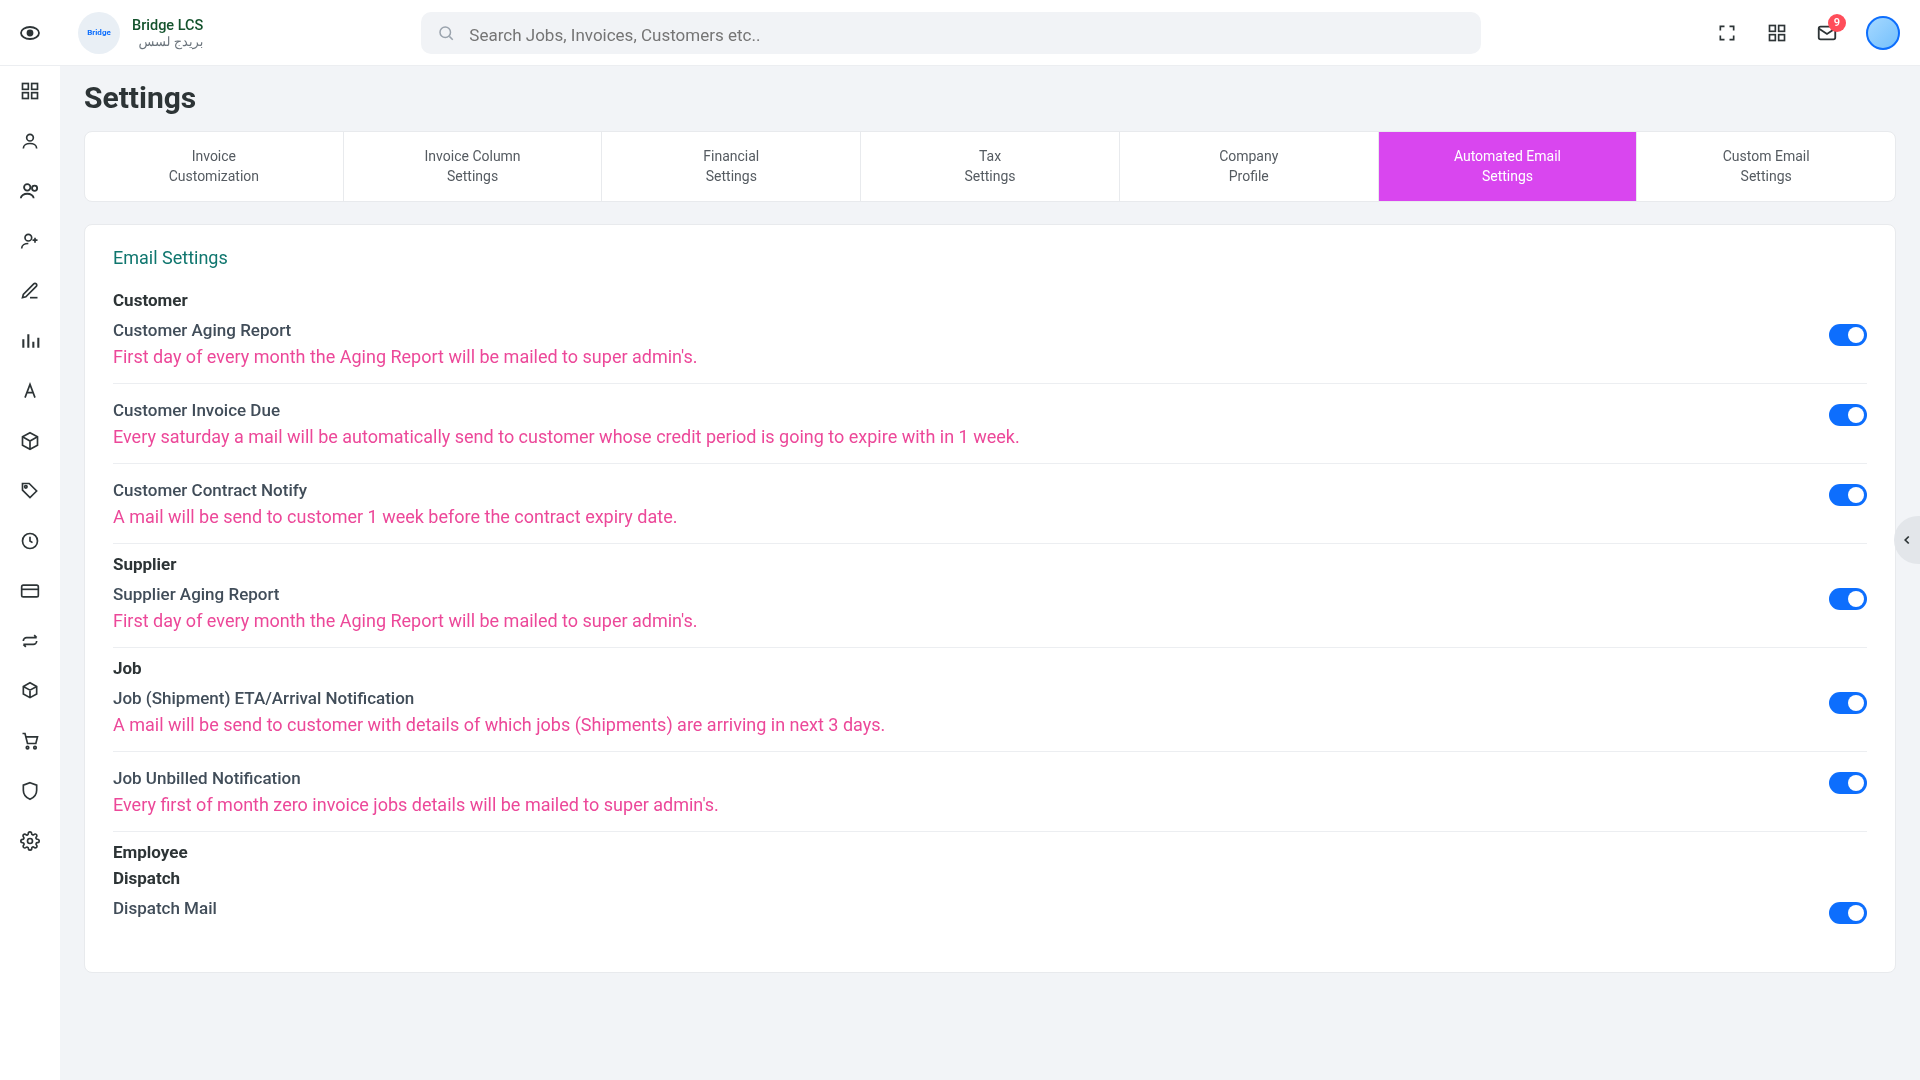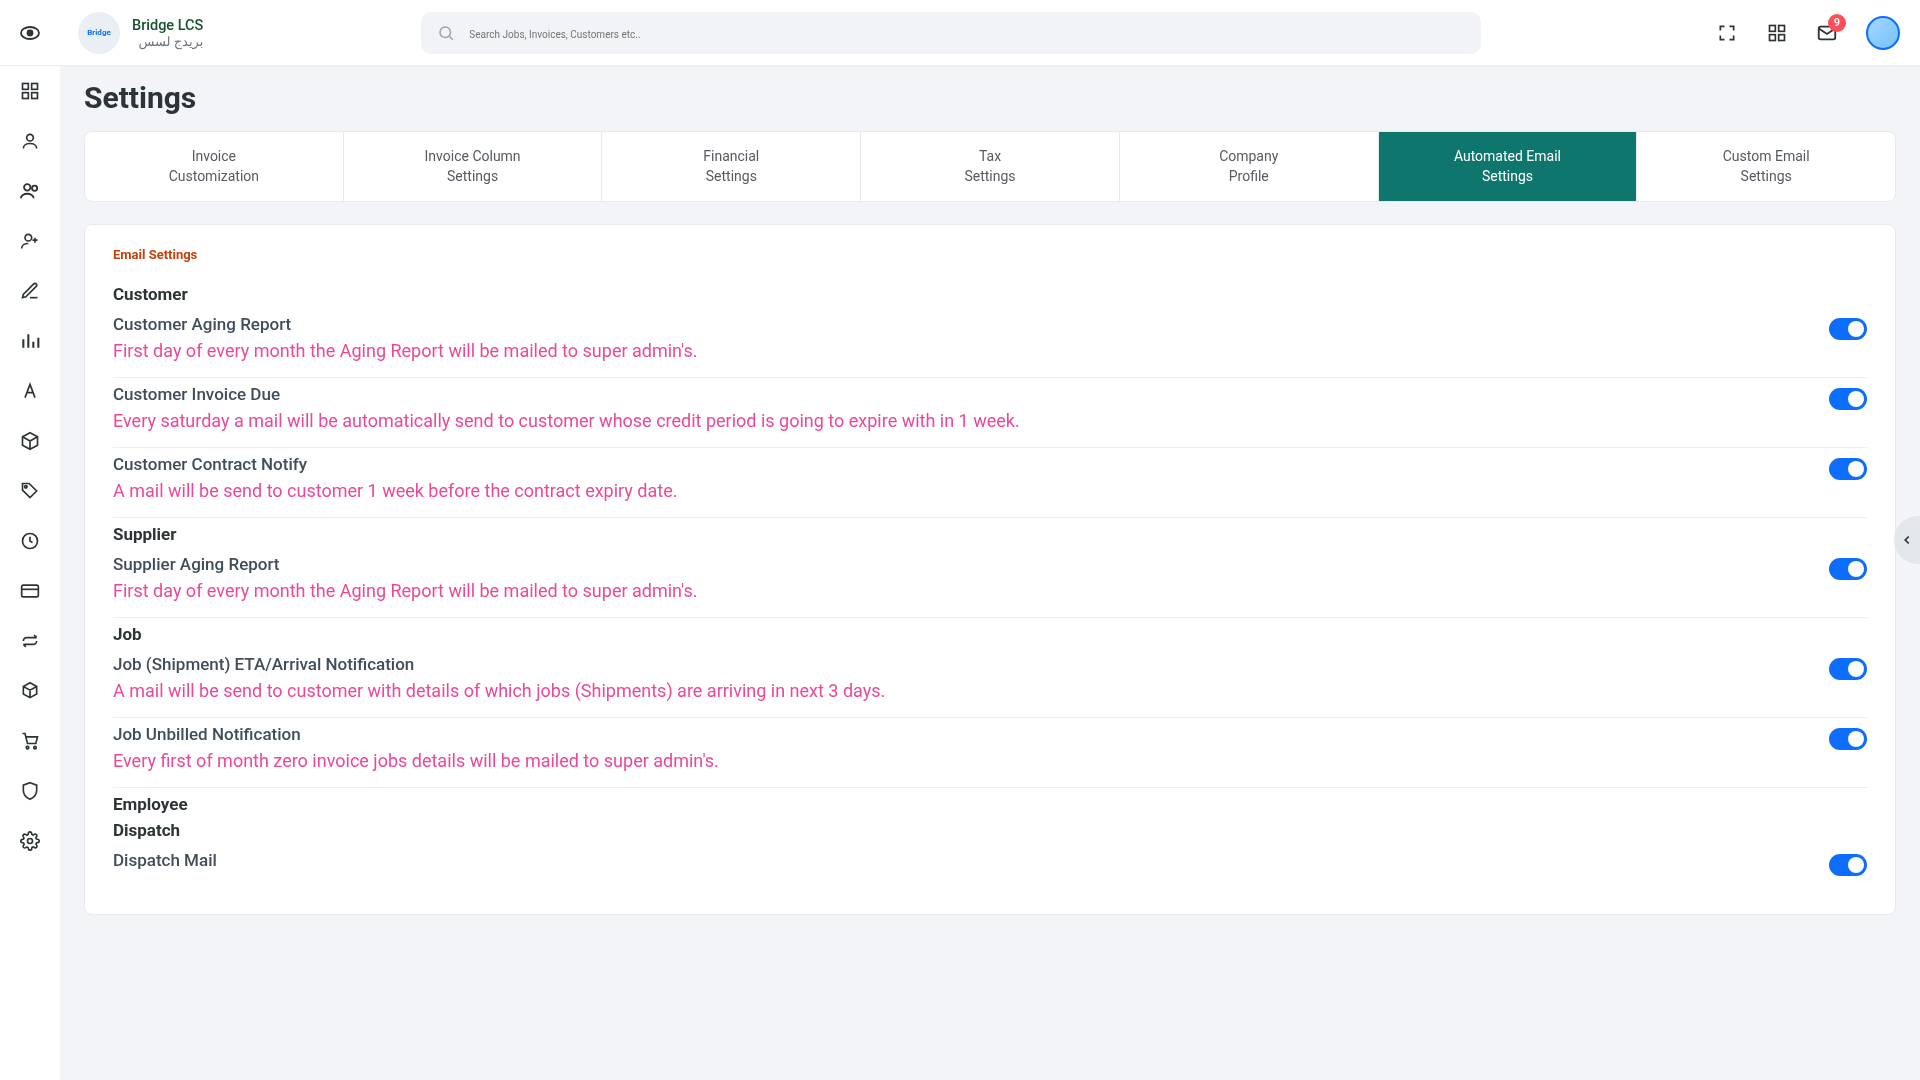--- a/index.html
+++ b/index.html
@@ -6,46 +6,46 @@
 body { background: #f2f4f7; color: #2d3436; overflow: hidden; width: 1920px; height: 1080px; position: relative; }
 
 
 .top-header { height: 66px; background: #fff; display: flex; align-items: center; padding: 0 20px 0 0; gap: 18px; border-bottom: 1px solid #eceef1; }
 .mini-icon-left { width: 60px; display:flex; align-items:center; justify-content:center; }
 .brand { display:flex; align-items:center; gap:12px; }
 .brand-logo { width: 42px; height: 42px; border-radius: 50%; background:#e9eff5; display:flex; align-items:center; justify-content:center; font-size:8px; color:#0d6efd; font-weight:700; }
 .brand-text .name { font-size: 14.5px; font-weight:500; color:#14532d; }
 .brand-text .sub { font-size: 13px; color:#6c757d; direction:rtl; }
 .search-wrap { flex:0 0 auto; margin-left: 200px; }
-.search { width: 1060px; height: 42px; background:#f1f3f6; border:none; border-radius:10px; padding:4px 18px 0 48px; font-size:10px; color:#555; outline:none; }
+.search { width: 1060px; height: 42px; background:#f1f3f6; border:none; border-radius:10px; padding:4px 18px 0 48px; font-size:17px; color:#555; outline:none; }
 .search-box { position:relative; }
 .search-box svg { position:absolute; left:16px; top:50%; transform:translateY(-50%); }
 .top-actions { margin-left:auto; display:flex; align-items:center; gap:28px; }
 .icon-btn { width:22px; height:22px; display:flex; align-items:center; justify-content:center; color:#2d3436; cursor:pointer; position:relative; }
 .badge { position:absolute; top:-8px; right:-8px; width:18px; height:18px; border-radius:50%; background:#ff4d5a; color:#fff; font-size:11px; display:flex; align-items:center; justify-content:center; font-weight:600; }
 .avatar { width:34px; height:34px; border-radius:50%; background: linear-gradient(135deg,#a5d8ff,#74c0fc); border:2px solid #0d6efd; }
 
 
 .sidebar { position:absolute; left:0; top:66px; width:60px; height:calc(100% - 66px); background:#fff; display:flex; flex-direction:column; align-items:center; padding-top:14px; gap:28px; }
 .sidebar .nav-icon { width:22px; height:22px; color:#2d3436; cursor:pointer; display:flex; align-items:center; justify-content:center; }
 
 
 .main { position:absolute; left:60px; top:66px; right:0; bottom:0; overflow-y:auto; padding: 14px 24px 7px 24px; }
 .page-title { font-size:30px; font-weight:700; color:#2d3436; margin-bottom:16px; }
 
 .tabs { display:flex; background:#fff; border:1px solid #e8eaed; border-radius:8px; overflow:hidden; margin-bottom:22px; }
 .tab { flex:1; text-align:center; padding:14px 8px; font-size:14px; color:#555b61; border-right:1px solid #e8eaed; cursor:pointer; line-height:1.45; }
 .tab:last-child { border-right:none; }
-.tab.active { background:#0f766e; color:#fff; }
+.tab.active { background:#d946ef; color:#fff; }
 
 .panel { background:#fff; border:1px solid #e8eaed; border-radius:8px; padding: 22px 28px; }
-.panel-title { font-size:13px; font-weight:700; margin-bottom:22px; color:#c2410c; }
+.panel-title { font-size:18px; font-weight:400; margin-bottom:22px; color:#0f766e; }
 
 .group-title { font-size:17px; font-weight:700; color:#2d3436; margin-top:6px; margin-bottom:4px; }
-.setting-row { display:flex; align-items:flex-start; justify-content:space-between; padding:6px 0 16px 0; border-bottom:1px solid #eceef1; }
+.setting-row { display:flex; align-items:flex-start; justify-content:space-between; padding:6px 0 16px 0; border-bottom:1px solid #eceef1; margin-bottom:10px; }
 .setting-row:last-child { border-bottom:none; }
 .setting-text .title { font-size:17px; font-weight:500; color:#414d59; margin-bottom:6px; }
 .setting-text .desc { font-size:18px; color:#ec4899; }
 
 .toggle { width:38px; height:22px; background:#0d6efd; border-radius:20px; position:relative; cursor:pointer; flex-shrink:0; margin-top:4px; }
 .toggle::after { content:""; position:absolute; width:16px; height:16px; background:#fff; border-radius:50%; top:3px; right:3px; }
 
 
 .float-chev { position:absolute; right:0; top:50%; transform:translateY(-50%); width:26px; height:48px; background:#e3e6ea; border-radius:24px 0 0 24px; display:flex; align-items:center; justify-content:center; cursor:pointer; }
 </style>

